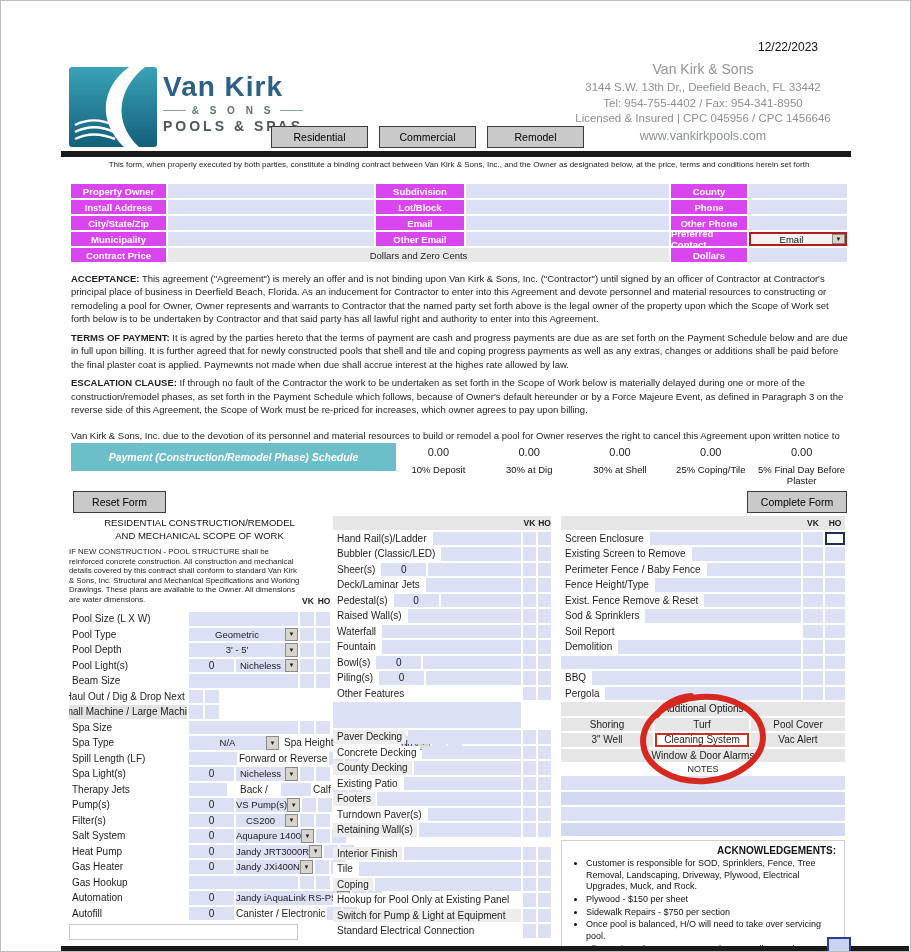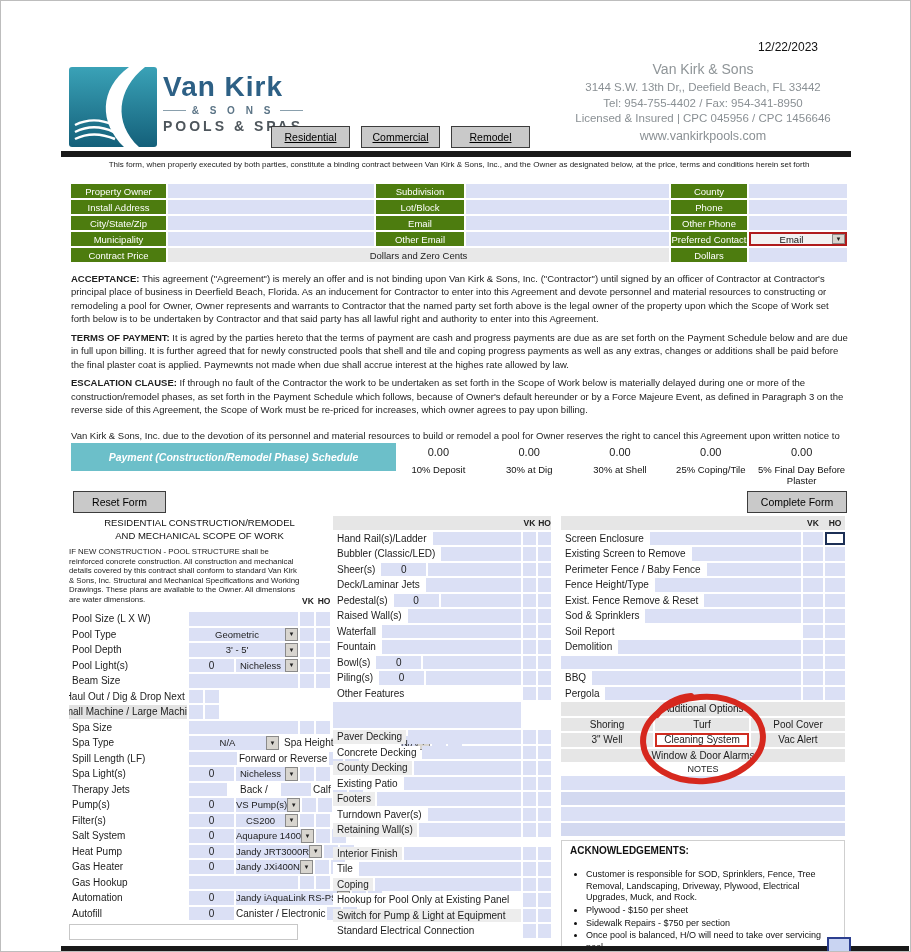--- a/index.html
+++ b/index.html
@@ -15,28 +15,28 @@
   #logo-sub:before,#logo-sub:after{content:"";flex:1;border-top:1px solid #8aa0ad;}
   #logo-tag{font-size:14px;letter-spacing:3px;color:#4e565c;font-weight:bold;}
   #company{position:absolute;top:60px;left:556px;width:292px;text-align:center;color:#8a9094;}
   #company .cname{font-size:14px;color:#8f9598;margin-bottom:3px;}
   #company .cline{font-size:11.5px;line-height:1.35;}
   #company .cweb{font-size:12.5px;margin-top:2px;}
   #type-buttons{position:absolute;top:125px;left:270px;display:flex;gap:11px;}
   .gbtn{height:22px;background:#c9c9c9;border:1px solid #3c3c3c;font-size:10.5px;
         display:flex;align-items:center;justify-content:center;box-sizing:border-box;cursor:pointer;
         font-family:"Liberation Sans",sans-serif;}
-  #type-buttons .gbtn{width:79px;text-decoration:underline;}
+  #type-buttons .gbtn{width:97px;}
   #topbar{position:absolute;top:150px;left:60px;width:790px;height:6px;background:#191919;}
   #tagline{position:absolute;top:159px;left:70px;width:776px;text-align:center;font-size:8px;color:#1a1a1a;}
 
   
   #info-grid{position:absolute;top:183px;left:70px;width:776px;}
   .irow{display:flex;gap:2px;height:14px;margin-bottom:2px;font-size:9.5px;}
-  .tlbl{background:#4d7c0f;color:#fff;font-weight:normal;display:flex;align-items:center;justify-content:center;}
+  .tlbl{background:#d946ef;color:#fff;font-weight:bold;display:flex;align-items:center;justify-content:center;}
   .ival{background:#dbe0f5;}
   .irow .c1{flex:0 0 95px;} .irow .v1{flex:0 0 206px;}
   .irow .c2{flex:0 0 88px;} .irow .v2{flex:0 0 203px;}
   .irow .c3{flex:0 0 76px;} .irow .v3{flex:1;}
   #pc-combo{flex:1;display:flex;background:#f2f2f2;border:2px solid #b01c1c;box-sizing:border-box;align-items:stretch;cursor:pointer;}
   #pc-combo .pcv{flex:1;display:flex;align-items:center;justify-content:center;font-size:9.5px;color:#111;}
   .dda{flex:0 0 13px;background:#d8d5cf;border:1px solid #8a8a8a;box-sizing:border-box;
        display:flex;align-items:center;justify-content:center;font-size:6px;color:#222;}
   .price-wide{flex:0 0 501px;background:#e8e8e8;display:flex;align-items:center;justify-content:center;font-size:9.5px;color:#222;}
 
@@ -126,21 +126,21 @@
   .aocell{background:#e6e6e6;display:flex;align-items:center;justify-content:center;}
   .aocell.a1{flex:0 0 92px;} .aocell.a2{flex:0 0 94px;} .aocell.a3{flex:1;}
   .aocell.redbox{background:#fff;border:2px solid #cf2d21;box-sizing:border-box;}
   .aorow.full3{background:#e6e6e6;align-items:center;justify-content:center;}
   #notes-lbl{height:10px;text-align:center;font-size:9px;color:#222;margin-bottom:2px;}
   .nstripe{height:13.5px;margin-bottom:2px;background:#dbe0f5;}
   .nstripe:nth-child(even){background:#d3d9f0;}
 
   
   #ackbox{margin-top:4px;background:#fff;border:1px solid #cfcfcf;padding:4px 8px 6px 8px;box-sizing:border-box;min-height:92px;}
-  #ack-title{font-weight:bold;font-size:10px;text-align:left;margin-bottom:13px;color:#111;}
+  #ack-title{font-weight:bold;font-size:10px;text-align:right;margin-bottom:2px;color:#111;}
   #ackbox ul{margin:0;padding-left:16px;font-size:9px;line-height:1.3;color:#111;}
   #ackbox li{margin-bottom:1px;}
 
   
   #red-annot{position:absolute;top:686px;left:628px;width:148px;height:102px;z-index:6;pointer-events:none;}
   #bottom-box{position:absolute;top:936px;left:826px;width:20px;height:13px;background:#c9d4f2;border:2px solid #2c3f8f;box-sizing:content-box;z-index:3;}
   #bottombar{position:absolute;top:945px;left:60px;width:848px;height:6px;background:#191919;z-index:2;}
 </style>
 </head>
 <body>

